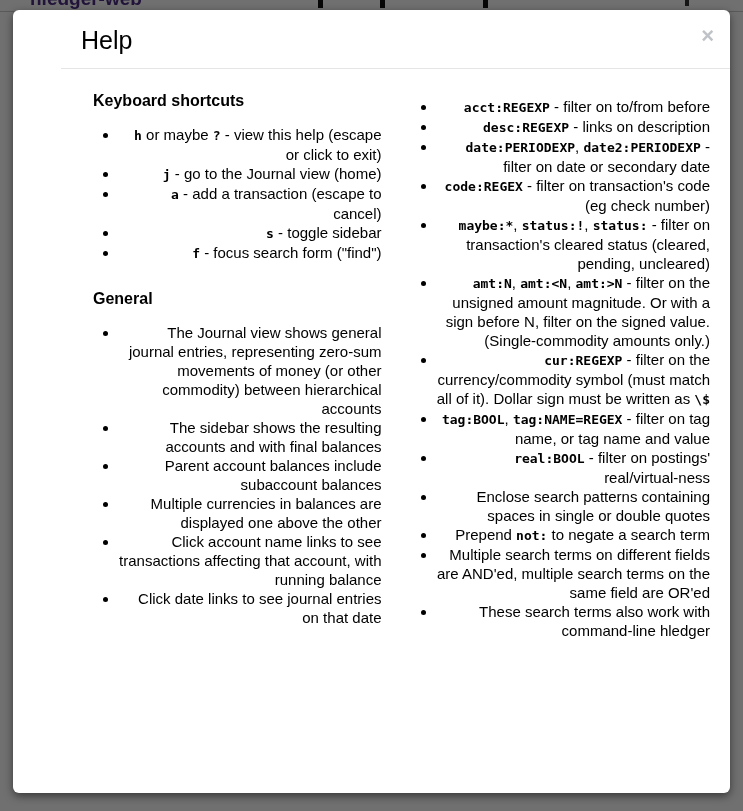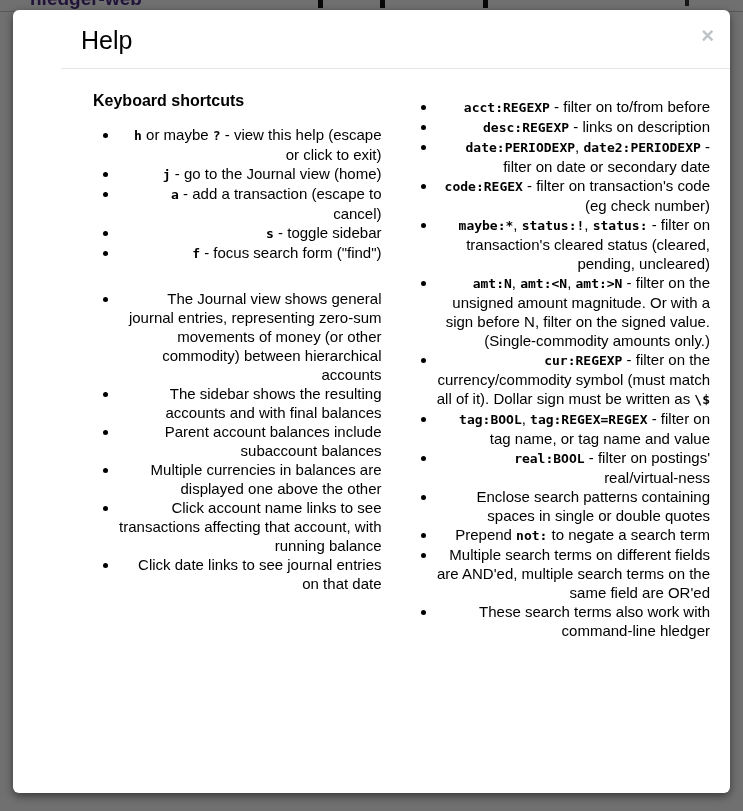--- a/index.html
+++ b/index.html
@@ -155,39 +155,40 @@
   <div class="modal-body">
     <div class="help-col left">
         <h4>Keyboard shortcuts</h4>
         <ul>
           <li><code>h</code><span> or maybe </span><code>?</code><span> - view this help (escape or click to exit)</span></li>
           <li><code>j</code><span> - go to the Journal view (home)</span></li>
           <li><code>a</code><span> - add a transaction (escape to cancel)</span></li>
           <li><code>s</code><span> - toggle sidebar</span></li>
           <li><code>f</code><span> - focus search form ("find")</span></li>
         </ul>
+        <h4>General</h4>
         <ul>
           <li><span>The Journal view shows general journal entries, representing zero-sum movements of money (or other commodity) between hierarchical accounts</span></li>
           <li><span>The sidebar shows the resulting accounts and with final balances</span></li>
           <li><span>Parent account balances include subaccount balances</span></li>
           <li><span>Multiple currencies in balances are displayed one above the other</span></li>
           <li><span>Click account name links to see transactions affecting that account, with running balance</span></li>
           <li><span>Click date links to see journal entries on that date</span></li>
         </ul>
       </div>
     <div class="help-col right">
         <ul>
           <li><code>acct:REGEXP</code><span> - filter on to/from before</span></li>
           <li><code>desc:REGEXP</code><span> - links on description</span></li>
           <li><code>date:PERIODEXP</code><span>, </span><code>date2:PERIODEXP</code><span> - filter on date or secondary date</span></li>
           <li><code>code:REGEX</code><span> - filter on transaction's code (eg check number)</span></li>
           <li><code>maybe:*</code><span>, </span><code>status:!</code><span>, </span><code>status:</code><span> - filter on transaction's cleared status (cleared, pending, uncleared)</span></li>
           <li><code>amt:N</code><span>, </span><code>amt:&lt;N</code><span>, </span><code>amt:&gt;N</code><span> - filter on the unsigned amount magnitude. Or with a sign before N, filter on the signed value. (Single-commodity amounts only.)</span></li>
           <li><code>cur:REGEXP</code><span> - filter on the currency/commodity symbol (must match all of it). Dollar sign must be written as </span><code>\$</code></li>
-          <li><code>tag:BOOL</code><span>, </span><code>tag:REGEX=REGEX</code><span> - filter on tag name, or tag name and value</span></li>
+          <li><code>tag:BOOL</code><span>, </span><code>tag:NAME=REGEX</code><span> - filter on tag name, or tag name and value</span></li>
           <li><code>real:BOOL</code><span> - filter on postings' real/virtual-ness</span></li>
           <li><span>Enclose search patterns containing spaces in single or double quotes</span></li>
           <li><span>Prepend </span><code>not:</code><span> to negate a search term</span></li>
           <li><span>Multiple search terms on different fields are AND'ed, multiple search terms on the same field are OR'ed</span></li>
           <li><span>These search terms also work with command-line hledger</span></li>
         </ul>
       </div>
   </div>
 </div>
 

